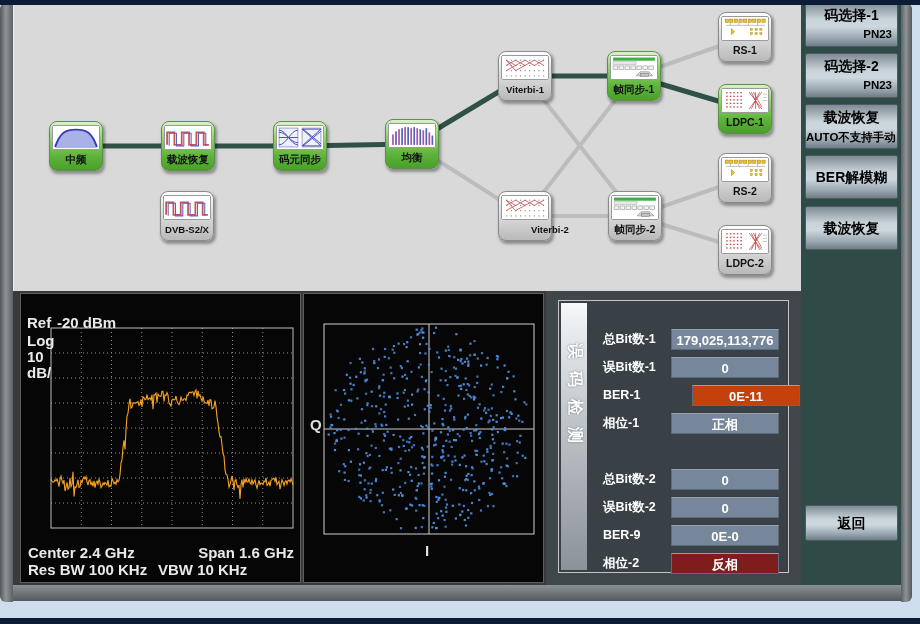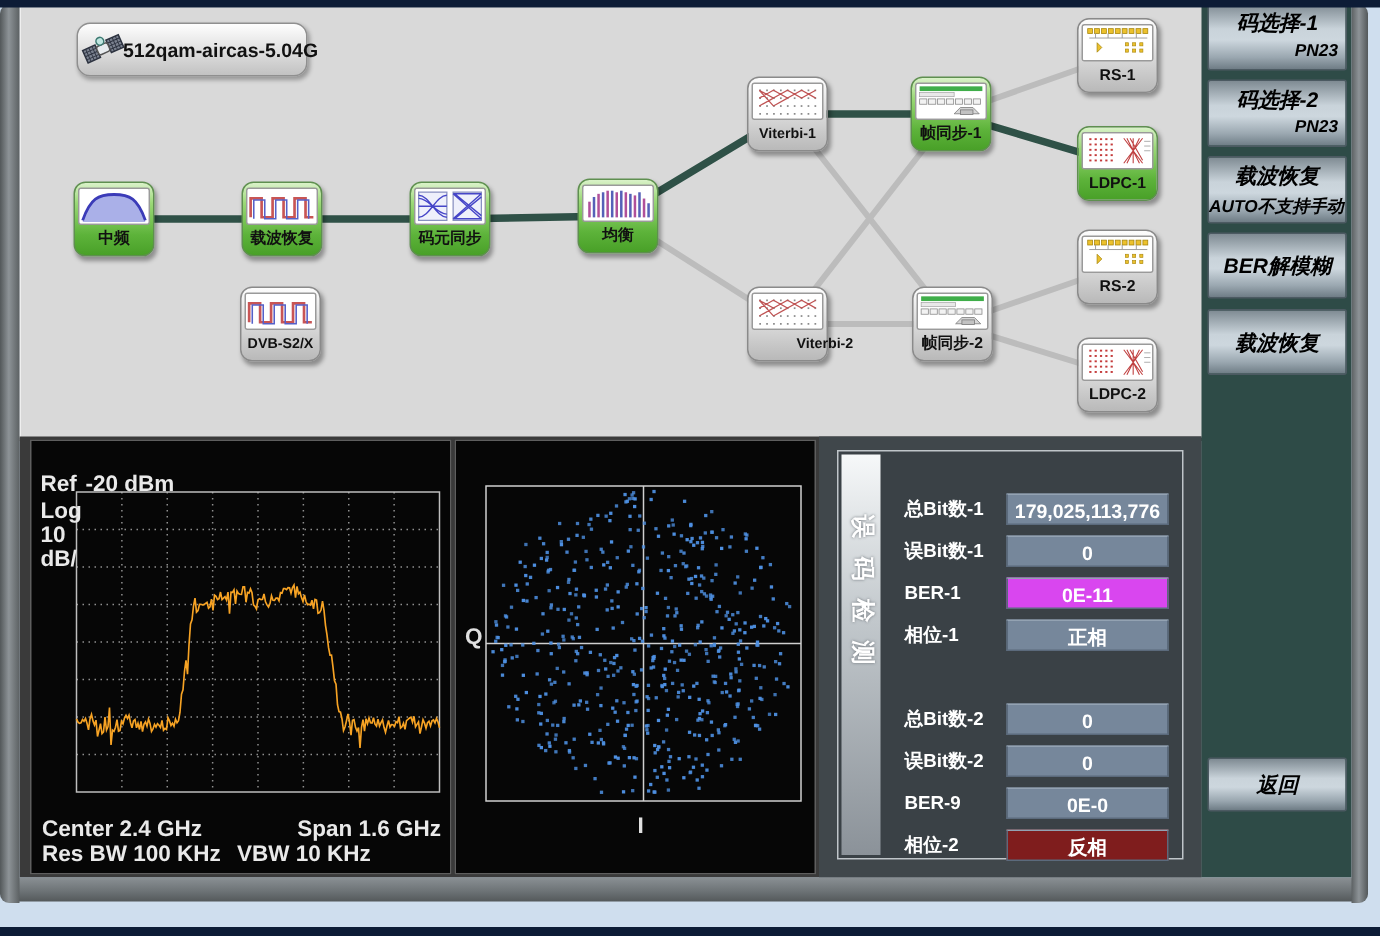--- a/index.html
+++ b/index.html
@@ -60,21 +60,21 @@
   .ber-row-label{position:absolute;left:44px;width:68px;height:21px;line-height:21px;
     color:#fff;font-size:12.5px;font-weight:bold;white-space:nowrap;}
   .ber-value-box{position:absolute;left:112px;width:108px;height:21px;line-height:21px;
     background:#76879b;border:1px solid #5b6a7c;border-top-color:#93a2b2;
     color:#fff;font-size:13px;font-weight:bold;text-align:center;box-sizing:border-box;}
 
   
   #sidebar{left:801px;top:0px;width:100px;height:585px;background:#2e4b47;}
   .btn-metal{position:absolute;left:4px;width:93px;border-radius:2px;cursor:pointer;
     background:linear-gradient(180deg,#7f8b93 0%,#c9d3da 38%,#cdd7de 55%,#9aa7b0 82%,#6f7d86 100%);
-    border:1px solid #4c5a62;box-sizing:border-box;color:#000;font-style:italic;}
+    border:1px solid #4c5a62;box-sizing:border-box;color:#000;}
   .btn-main{display:block;text-align:center;font-size:14px;font-weight:bold;padding-top:4px;white-space:nowrap;}
   .btn-sub{display:block;text-align:right;font-size:11.5px;font-weight:bold;padding-right:5px;
     padding-top:3px;white-space:nowrap;}
   .btn-single .btn-main{padding-top:0;}
 </style>
 </head>
 <body>
 
 <div class="abs" id="top-strip"></div>
 <div class="abs" id="frame-left"></div>
@@ -91,35 +91,20 @@
       <line x1="620" y1="71" x2="731" y2="32" stroke="#bcbcbc" stroke-width="4" stroke-linecap="round"></line>
       <line x1="621" y1="211" x2="731" y2="173" stroke="#bcbcbc" stroke-width="4" stroke-linecap="round"></line>
       <line x1="621" y1="211" x2="731" y2="245" stroke="#bcbcbc" stroke-width="4" stroke-linecap="round"></line>
       <line x1="62" y1="141" x2="174" y2="141" stroke="#2f5147" stroke-width="5" stroke-linecap="round"></line>
       <line x1="174" y1="141" x2="286" y2="141" stroke="#2f5147" stroke-width="5" stroke-linecap="round"></line>
       <line x1="286" y1="141" x2="398" y2="139" stroke="#2f5147" stroke-width="5" stroke-linecap="round"></line>
       <line x1="398" y1="139" x2="511" y2="71" stroke="#2f5147" stroke-width="5" stroke-linecap="round"></line>
       <line x1="511" y1="71" x2="620" y2="71" stroke="#2f5147" stroke-width="5" stroke-linecap="round"></line>
       <line x1="620" y1="71" x2="731" y2="104" stroke="#2f5147" stroke-width="5" stroke-linecap="round"></line>
     </svg>
-  <div class="abs" id="title-node">
-    <span class="t-icon">
-      <svg viewBox="0 0 30 30">
-        <g transform="rotate(-24 15 15)">
-          <rect x="2" y="10" width="9" height="9" fill="#7b8290" stroke="#2d3340"></rect>
-          <path d="M4.2 10V19 M6.5 10V19 M8.8 10V19 M2 12.2H11 M2 14.5H11 M2 16.8H11" stroke="#2d3340" stroke-width="0.6"></path>
-          <rect x="19" y="10" width="9" height="9" fill="#7b8290" stroke="#2d3340"></rect>
-          <path d="M21.2 10V19 M23.5 10V19 M25.8 10V19 M19 12.2H28 M19 14.5H28 M19 16.8H28" stroke="#2d3340" stroke-width="0.6"></path>
-          <rect x="11" y="11.5" width="8" height="6" rx="1.5" fill="#e8ecef" stroke="#555"></rect>
-          <circle cx="15" cy="9" r="2.6" fill="#bfe6e0" stroke="#3d7a72"></circle>
-        </g>
-      </svg>
-    </span>
-    <span class="t-label">512qam-aircas-5.04G</span>
-  </div>
   <div id="flow-nodes">
       <div class="node green" style="left: 35px; top: 116px;">
         <span class="node-icon">
           <svg viewBox="0 0 44 22">
             <rect width="44" height="22" fill="#fff"></rect>
             <path d="M2 21 C7 7 12 4 22 4 C32 4 37 7 42 21 Z" fill="#aab0e8"></path>
             <path d="M2 20 C7 6 12 3.5 22 3.5 C32 3.5 37 6 42 20" fill="none" stroke="#3b3bb8" stroke-width="1.8"></path>
           </svg>
         </span>
         <span class="node-label">中频</span>
@@ -1035,21 +1020,21 @@
     <div id="ber-panel">
       <div id="ber-strip">
         <div id="ber-strip-text">误码检测</div>
       </div>
       <div id="ber-rows">
           <div class="ber-row-label" style="top: 28px;">总Bit数-1</div>
           <div class="ber-value-box" style="top: 28px; background: rgb(118, 135, 155);">179,025,113,776</div>
           <div class="ber-row-label" style="top: 56px;">误Bit数-1</div>
           <div class="ber-value-box" style="top: 56px; background: rgb(118, 135, 155);">0</div>
           <div class="ber-row-label" style="top: 84px;">BER-1</div>
-          <div class="ber-value-box" style="top: 84px; background: #d946ef;">0E-11</div>
+          <div class="ber-value-box" style="top: 84px; background: #c2410c; margin-left: 21px;">0E-11</div>
           <div class="ber-row-label" style="top: 112px;">相位-1</div>
           <div class="ber-value-box" style="top: 112px; background: rgb(118, 135, 155);">正相</div>
           <div class="ber-row-label" style="top: 168px;">总Bit数-2</div>
           <div class="ber-value-box" style="top: 168px; background: rgb(118, 135, 155);">0</div>
           <div class="ber-row-label" style="top: 196px;">误Bit数-2</div>
           <div class="ber-value-box" style="top: 196px; background: rgb(118, 135, 155);">0</div>
           <div class="ber-row-label" style="top: 224px;">BER-9</div>
           <div class="ber-value-box" style="top: 224px; background: rgb(118, 135, 155);">0E-0</div>
           <div class="ber-row-label" style="top: 252px;">相位-2</div>
           <div class="ber-value-box" style="top: 252px; background: #7f1d1d;">反相</div>

